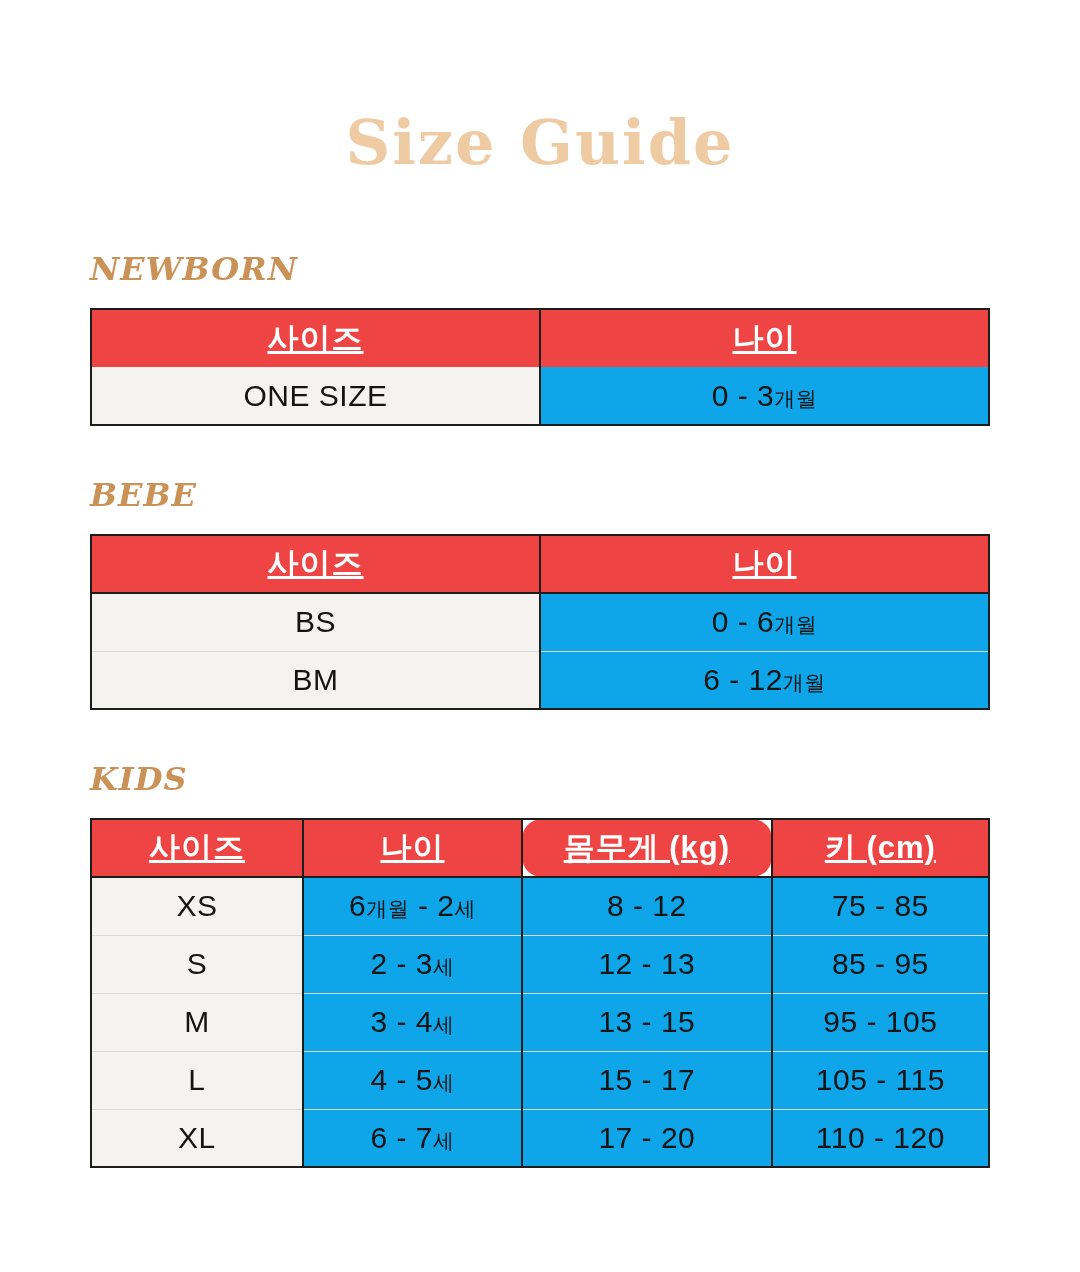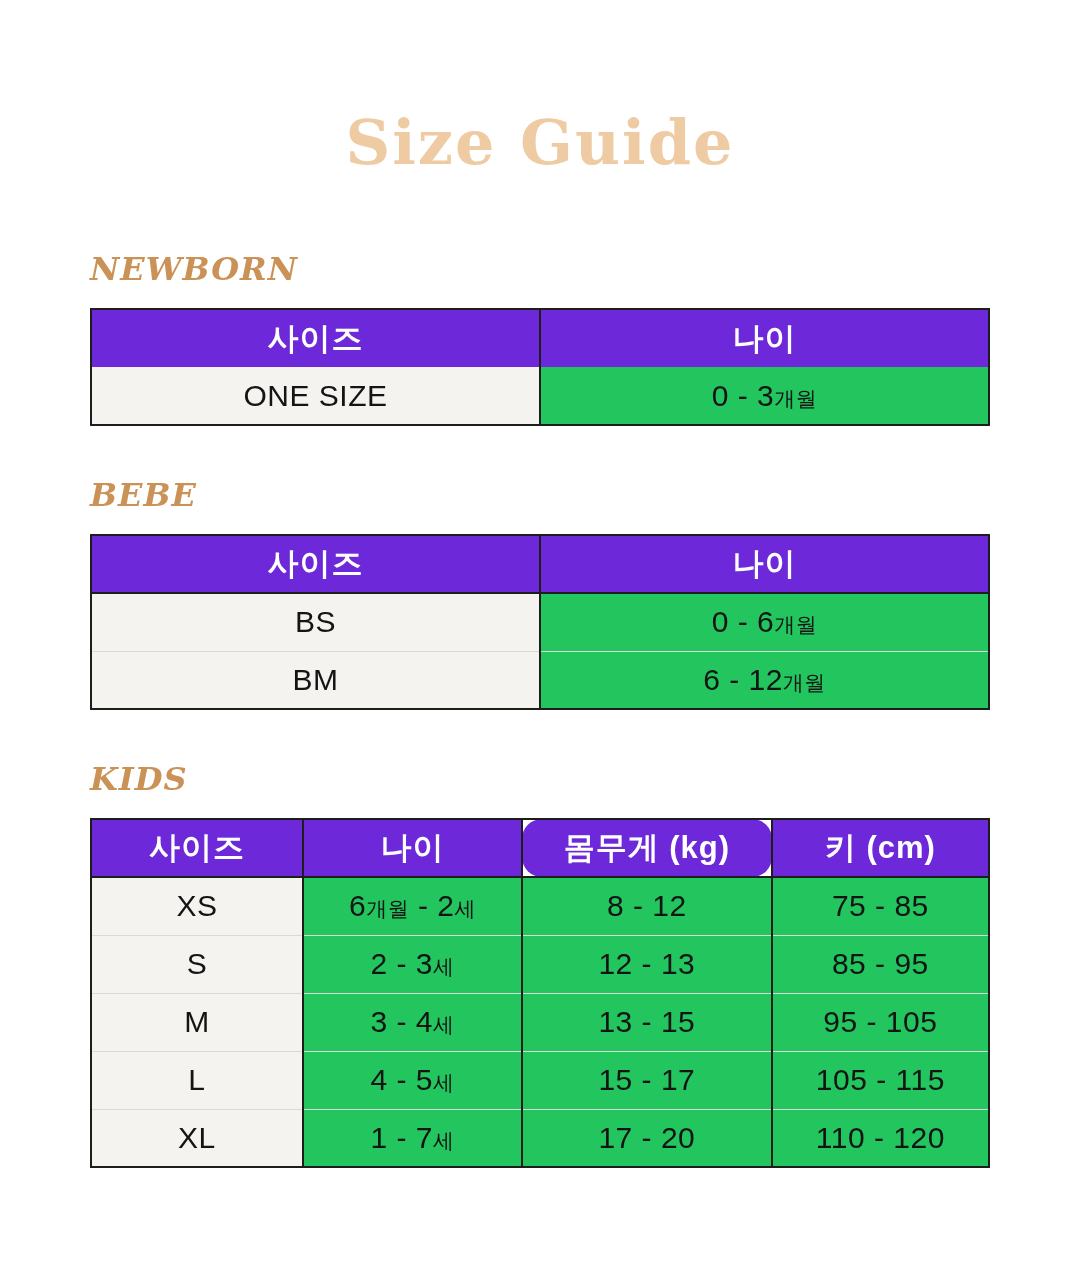--- a/index.html
+++ b/index.html
@@ -35,33 +35,34 @@
     letter-spacing: 1px;
     margin-bottom: 22px;
   }
   table.size-table {
     width: 100%;
     border-collapse: collapse;
     table-layout: fixed;
     border: 2px solid #1d1d1b;
   }
   table.size-table th {
-    background: #6d28d9;
+    background: #ef4444;
     color: #ffffff;
     font-weight: 700;
     font-size: 31px;
     height: 58px;
     text-align: center;
     vertical-align: middle;
     border-bottom: 2px solid #1d1d1b;
     letter-spacing: 1px;
+    text-decoration: underline;
   }
   table.size-table.no-header-divider th { border-bottom: none; }
   table.size-table td {
-    background: #22c55e;
+    background: #0ea5e9;
     color: #141414;
     font-size: 30px;
     height: 58px;
     text-align: center;
     vertical-align: middle;
     letter-spacing: 0.5px;
   }
   table.size-table td.first-col { background: #f4f3f0; margin-top: 44px; }
   table.size-table th + th,
   table.size-table td + td { border-left: 2px solid #1d1d1b; }
@@ -145,20 +146,20 @@
             <td><span>95 - 105</span></td>
           </tr>
           <tr>
             <td class="first-col"><span>L</span></td>
             <td><span>4 - 5</span><span class="suffix">세</span></td>
             <td><span>15 - 17</span></td>
             <td><span>105 - 115</span></td>
           </tr>
           <tr>
             <td class="first-col"><span>XL</span></td>
-            <td><span>1 - 7</span><span class="suffix">세</span></td>
+            <td><span>6 - 7</span><span class="suffix">세</span></td>
             <td><span>17 - 20</span></td>
             <td><span>110 - 120</span></td>
           </tr>
         </tbody>
     </table>
   </div>
 </div>
 
 </body></html>

